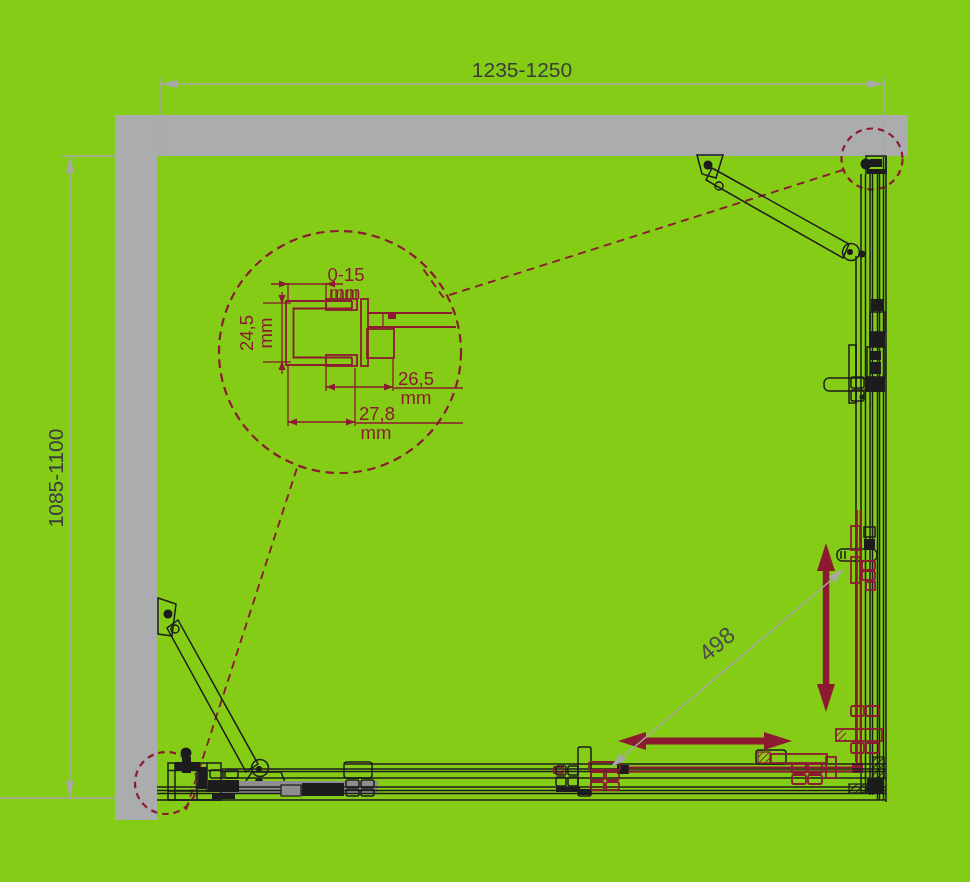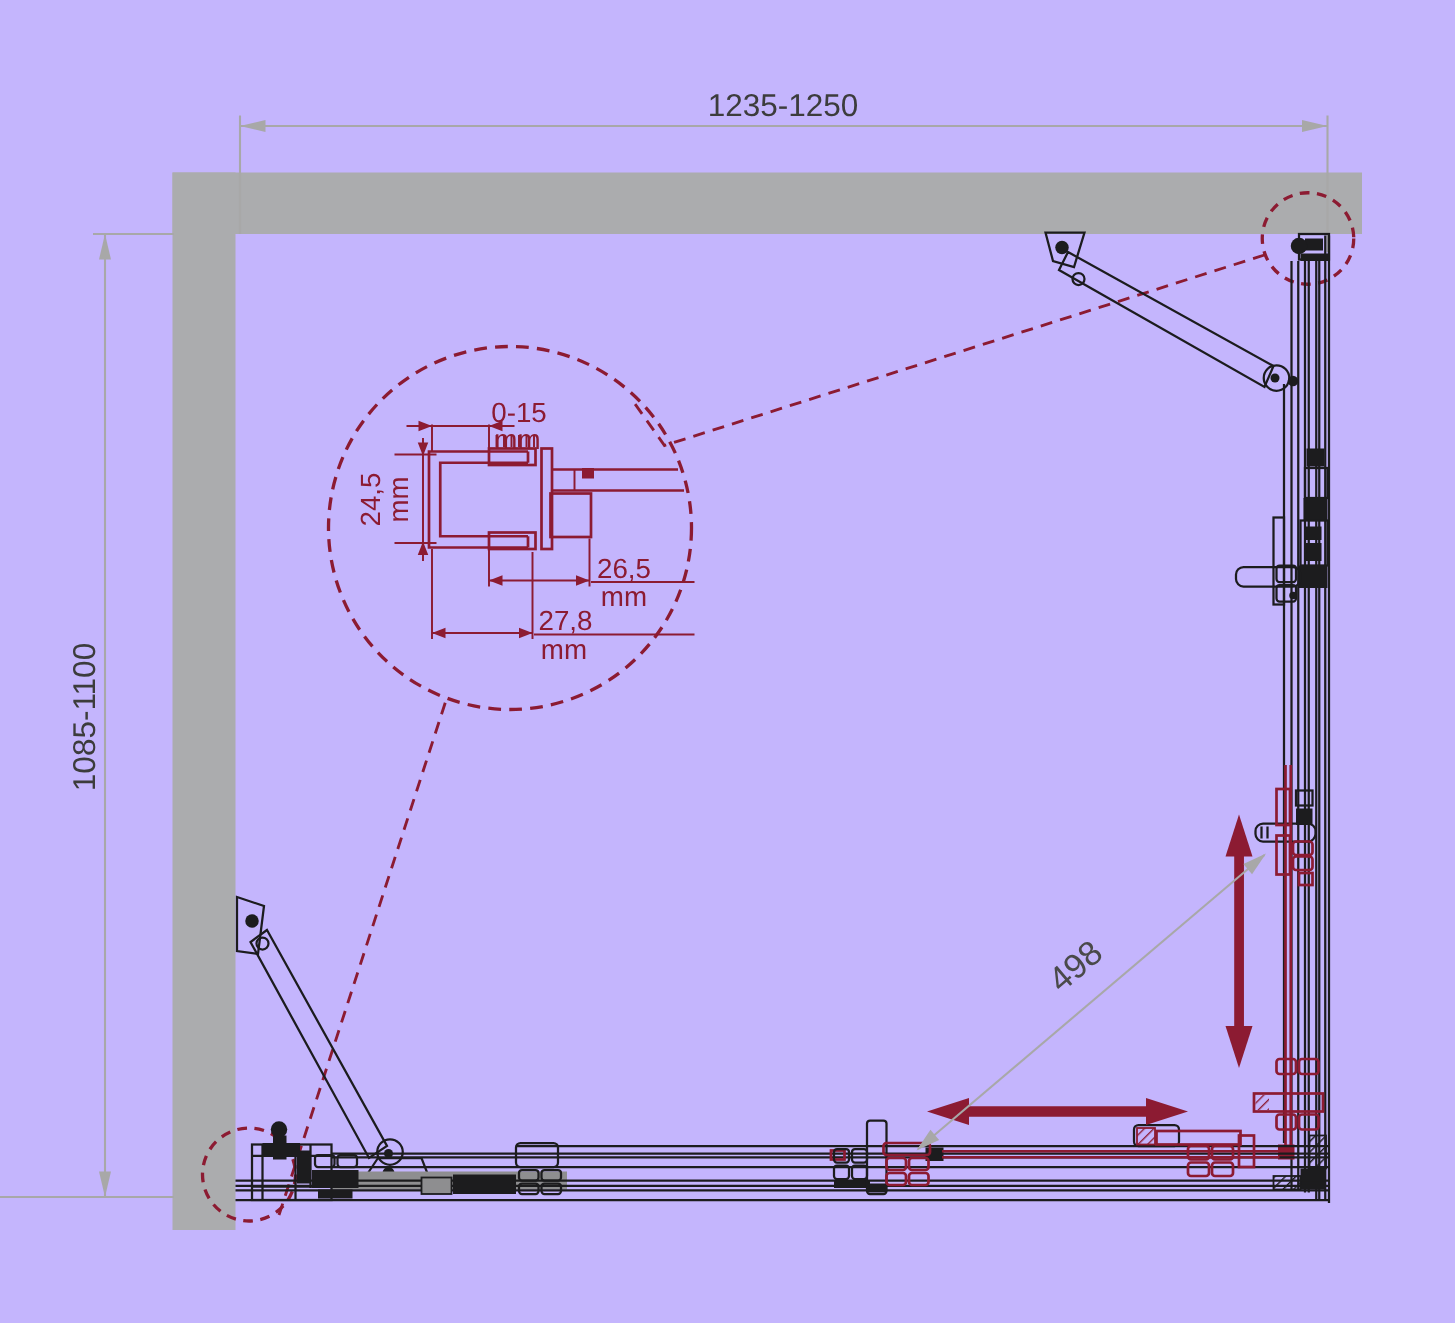--- a/index.html
+++ b/index.html
@@ -1,16 +1,16 @@
 <!DOCTYPE html>
 <html style="--accent: #8C1B32; --wall: #ABACAE; --track: #8E8E90; --line: #1C1C1E; --dim-line: #A8A8A8; --dim-text: #3C3C3C;"><head>
 <meta charset="utf-8">
 <style>
   html,body{margin:0;padding:0;background:#ffffff;}
-  .stage{position:relative;width:970px;height:882px;background:#c4b5fd;overflow:hidden;
+  .stage{position:relative;width:970px;height:882px;background:#84cc16;overflow:hidden;
          font-family:"Liberation Sans",sans-serif;}
   svg{display:block;}
   .wall{fill:var(--wall,#ABACAE);}
   .track{fill:var(--track,#8E8E90);}
   .blk{stroke:var(--line,#1C1C1E);fill:none;stroke-width:1.5;}
   .blkf{fill:var(--line,#1C1C1E);stroke:none;}
   .red{stroke:var(--accent,#8C1B32);fill:none;stroke-width:1.8;}
   .redf{fill:var(--accent,#8C1B32);stroke:none;}
   .redthin{stroke:var(--accent,#8C1B32);fill:none;stroke-width:1.3;}
   .dim{stroke:var(--dim-line,#A8A8A8);fill:none;stroke-width:1.4;}

